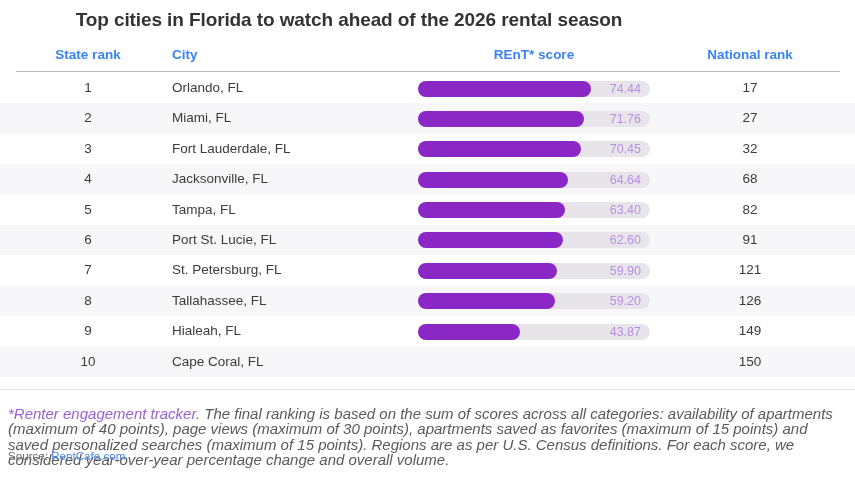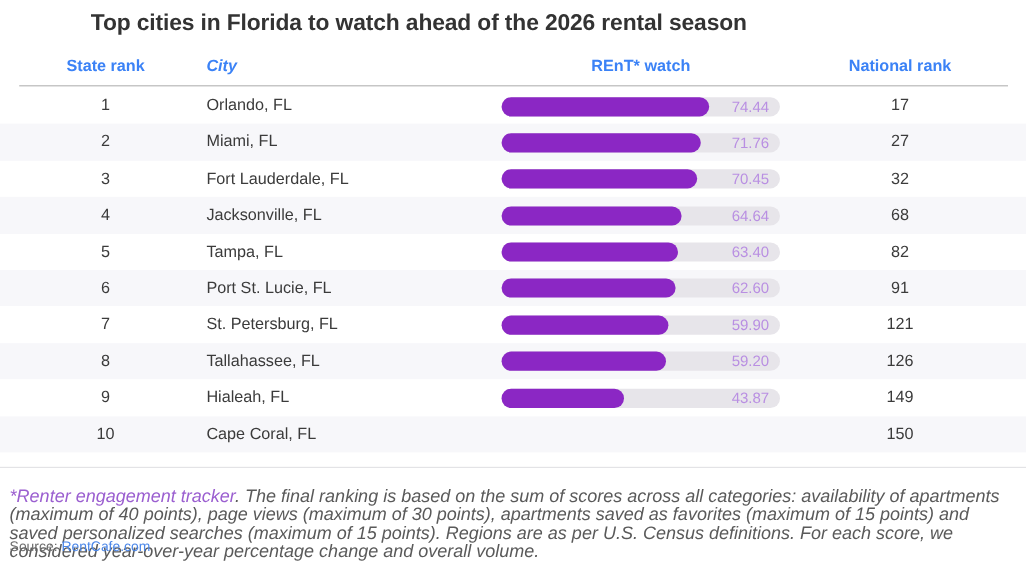--- a/index.html
+++ b/index.html
@@ -43,21 +43,21 @@
   }
   .head-cell {
     position: absolute;
     font-size: 13.5px;
     font-weight: bold;
     color: #3b82f6;
     white-space: nowrap;
     top: 0;
   }
   .hc-state  { left: 0;   width: 176px; text-align: center; }
-  .hc-city   { left: 172px; text-align: center; font-style: italic; }
+  .hc-city   { left: 172px; text-align: center; }
   .hc-score  { left: 418px; width: 232px; text-align: center; }
   .hc-nat    { left: 660px; width: 180px; text-align: center; }
 
   .head-rule {
     position: absolute;
     top: 24px;
     left: 16px;
     width: 824px;
     height: 1px;
     background: #b9b9b9;
@@ -163,21 +163,21 @@
 </head>
 <body>
 
 <div class="title">Top cities in Florida to watch ahead of the 2026 rental season</div>
 
 <div class="table">
 
   <div class="head-row">
     <div class="head-cell hc-state">State rank</div>
     <div class="head-cell hc-city">City</div>
-    <div class="head-cell hc-score">REnT* watch</div>
+    <div class="head-cell hc-score">REnT* score</div>
     <div class="head-cell hc-nat">National rank</div>
     <div class="head-rule"></div>
   </div>
 
   <div class="rows" id="rows-container">
       <div class="row">
         <div class="cell c-rank">1</div>
         <div class="cell c-city">Orlando, FL</div>
         <div class="bar-wrap">
           <div class="bar-track"></div>

